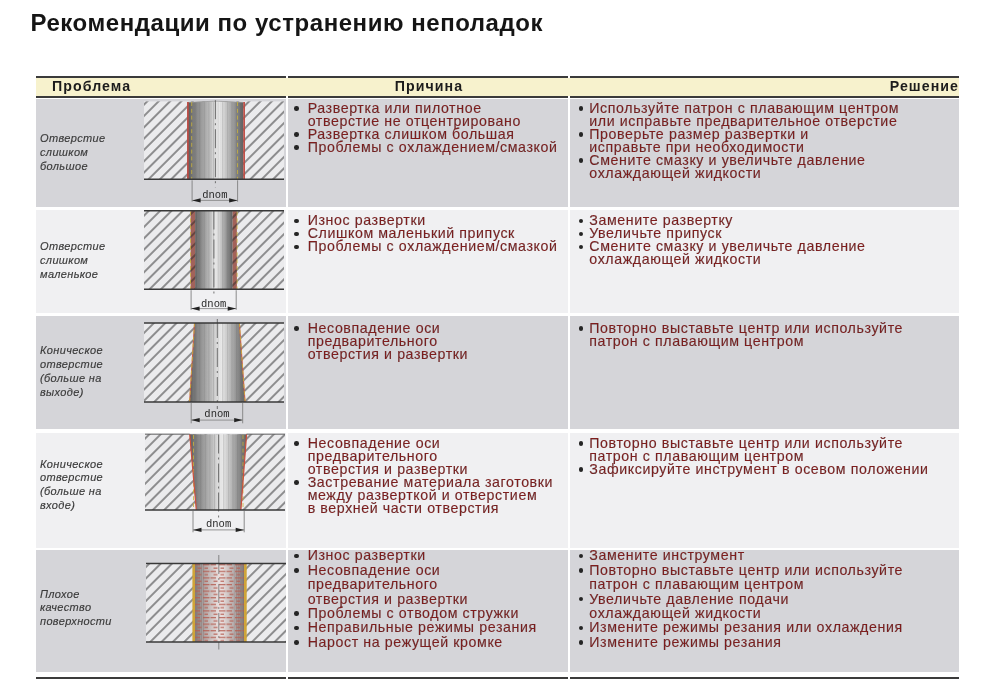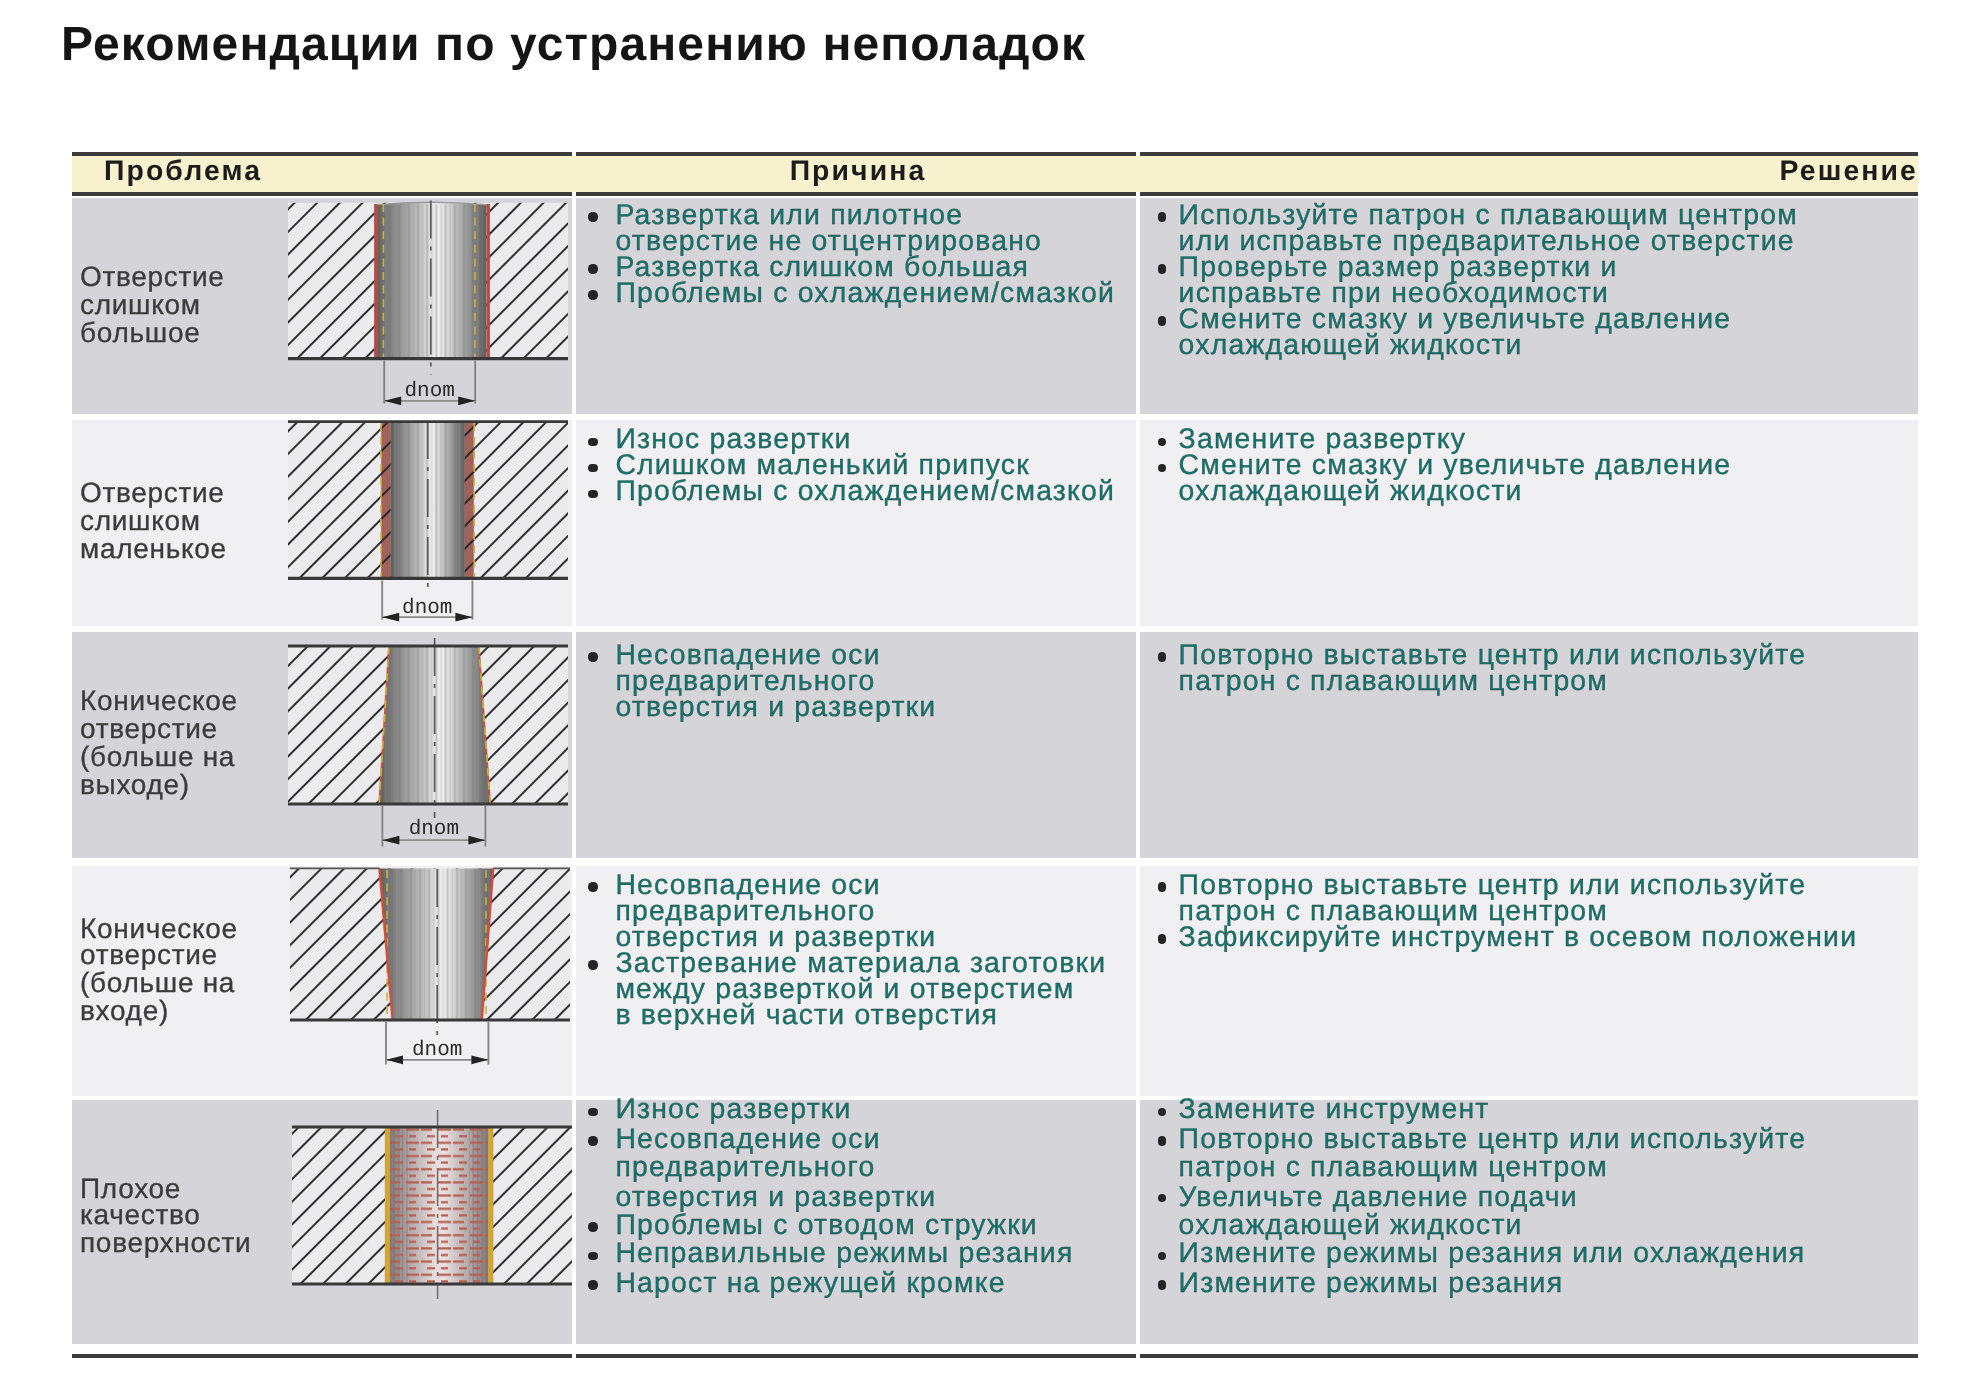--- a/index.html
+++ b/index.html
@@ -18,24 +18,24 @@
 .row{left:0;width:923px;}
 #r1{top:22.5px;height:108px;background:#d5d5d9;}
 #r2{top:134px;height:102.5px;background:#f0f0f2;}
 #r3{top:240px;height:113px;background:#d5d5d9;}
 #r4{top:357px;height:114.5px;background:#f0f0f2;}
 #r5{top:474px;height:122px;background:#d5d5d9;}
 #lineC{top:600.5px;height:2.5px;}
 .stripe{top:0;height:604px;background:#fff;}
 #s1{left:249.8px;width:2.1px;}
 #s2{left:532.3px;width:2.2px;}
-.lab{left:4px;width:110px;font-size:14px;letter-spacing:0.35px;line-height:13.9px;color:#3b3b3b;-webkit-text-stroke:0.15px #3b3b3b;}
+.lab{left:4px;width:110px;font-size:11px;letter-spacing:0.35px;line-height:13.9px;color:#3b3b3b;font-style:italic;-webkit-text-stroke:0.15px #3b3b3b;}
 .cause{left:258.2px;width:276px;}
 .sol{left:542.3px;width:381px;}
-.blist{font-size:14.2px;letter-spacing:0.6px;line-height:13px;color:#0f766e;-webkit-text-stroke:0.15px #3b3b3b;}
+.blist{font-size:14.2px;letter-spacing:0.6px;line-height:13px;color:#7f1d1d;-webkit-text-stroke:0.15px #3b3b3b;}
 .blist p{margin:0;padding:0 0 0 13.5px;position:relative;}
 .sol p{padding-left:11px;}
 .blist p:before{content:"";position:absolute;left:0.3px;top:4.4px;width:4.7px;height:4.7px;border-radius:50%;background:#252525;}
 .svgw{left:107.5px;top:0;}
 #r5 .blist p:before{top:5.1px;}
 </style>
 </head>
 <body>
 <div class="abs" id="title">Рекомендации по устранению неполадок</div>
 <div class="abs" id="tbl">
@@ -138,20 +138,21 @@
           <polygon points="92.2,98.6 83.7,96.39999999999999 83.7,100.8" fill="#222222"></polygon>
           <text x="69.65" y="96.7" font-family="Liberation Mono" font-size="10.5" fill="#2a2a2a" text-anchor="middle" letter-spacing="0">dnom</text>
         </svg></div>
     <div class="abs cause blist" style="top:4.25px">
       <p>Износ развертки</p>
       <p>Слишком маленький припуск</p>
       <p>Проблемы с охлаждением/смазкой</p>
     </div>
     <div class="abs sol blist" style="top:4.25px">
       <p>Замените развертку</p>
+      <p>Увеличьте припуск</p>
       <p>Смените смазку и увеличьте давление<br>охлаждающей жидкости</p>
     </div>
   </div>
 
   <div class="abs row" id="r3">
     <div class="abs lab" style="top:28.1px">Коническое<br>отверстие<br>(больше на<br>выходе)</div>
     <div class="abs svgw" style="left:108px"><svg width="142" height="113" viewBox="0 0 142 113">
           <defs>
             <linearGradient id="g3" x1="0" y1="0" x2="1" y2="0">
               <stop offset="0" stop-color="#595959"></stop>

